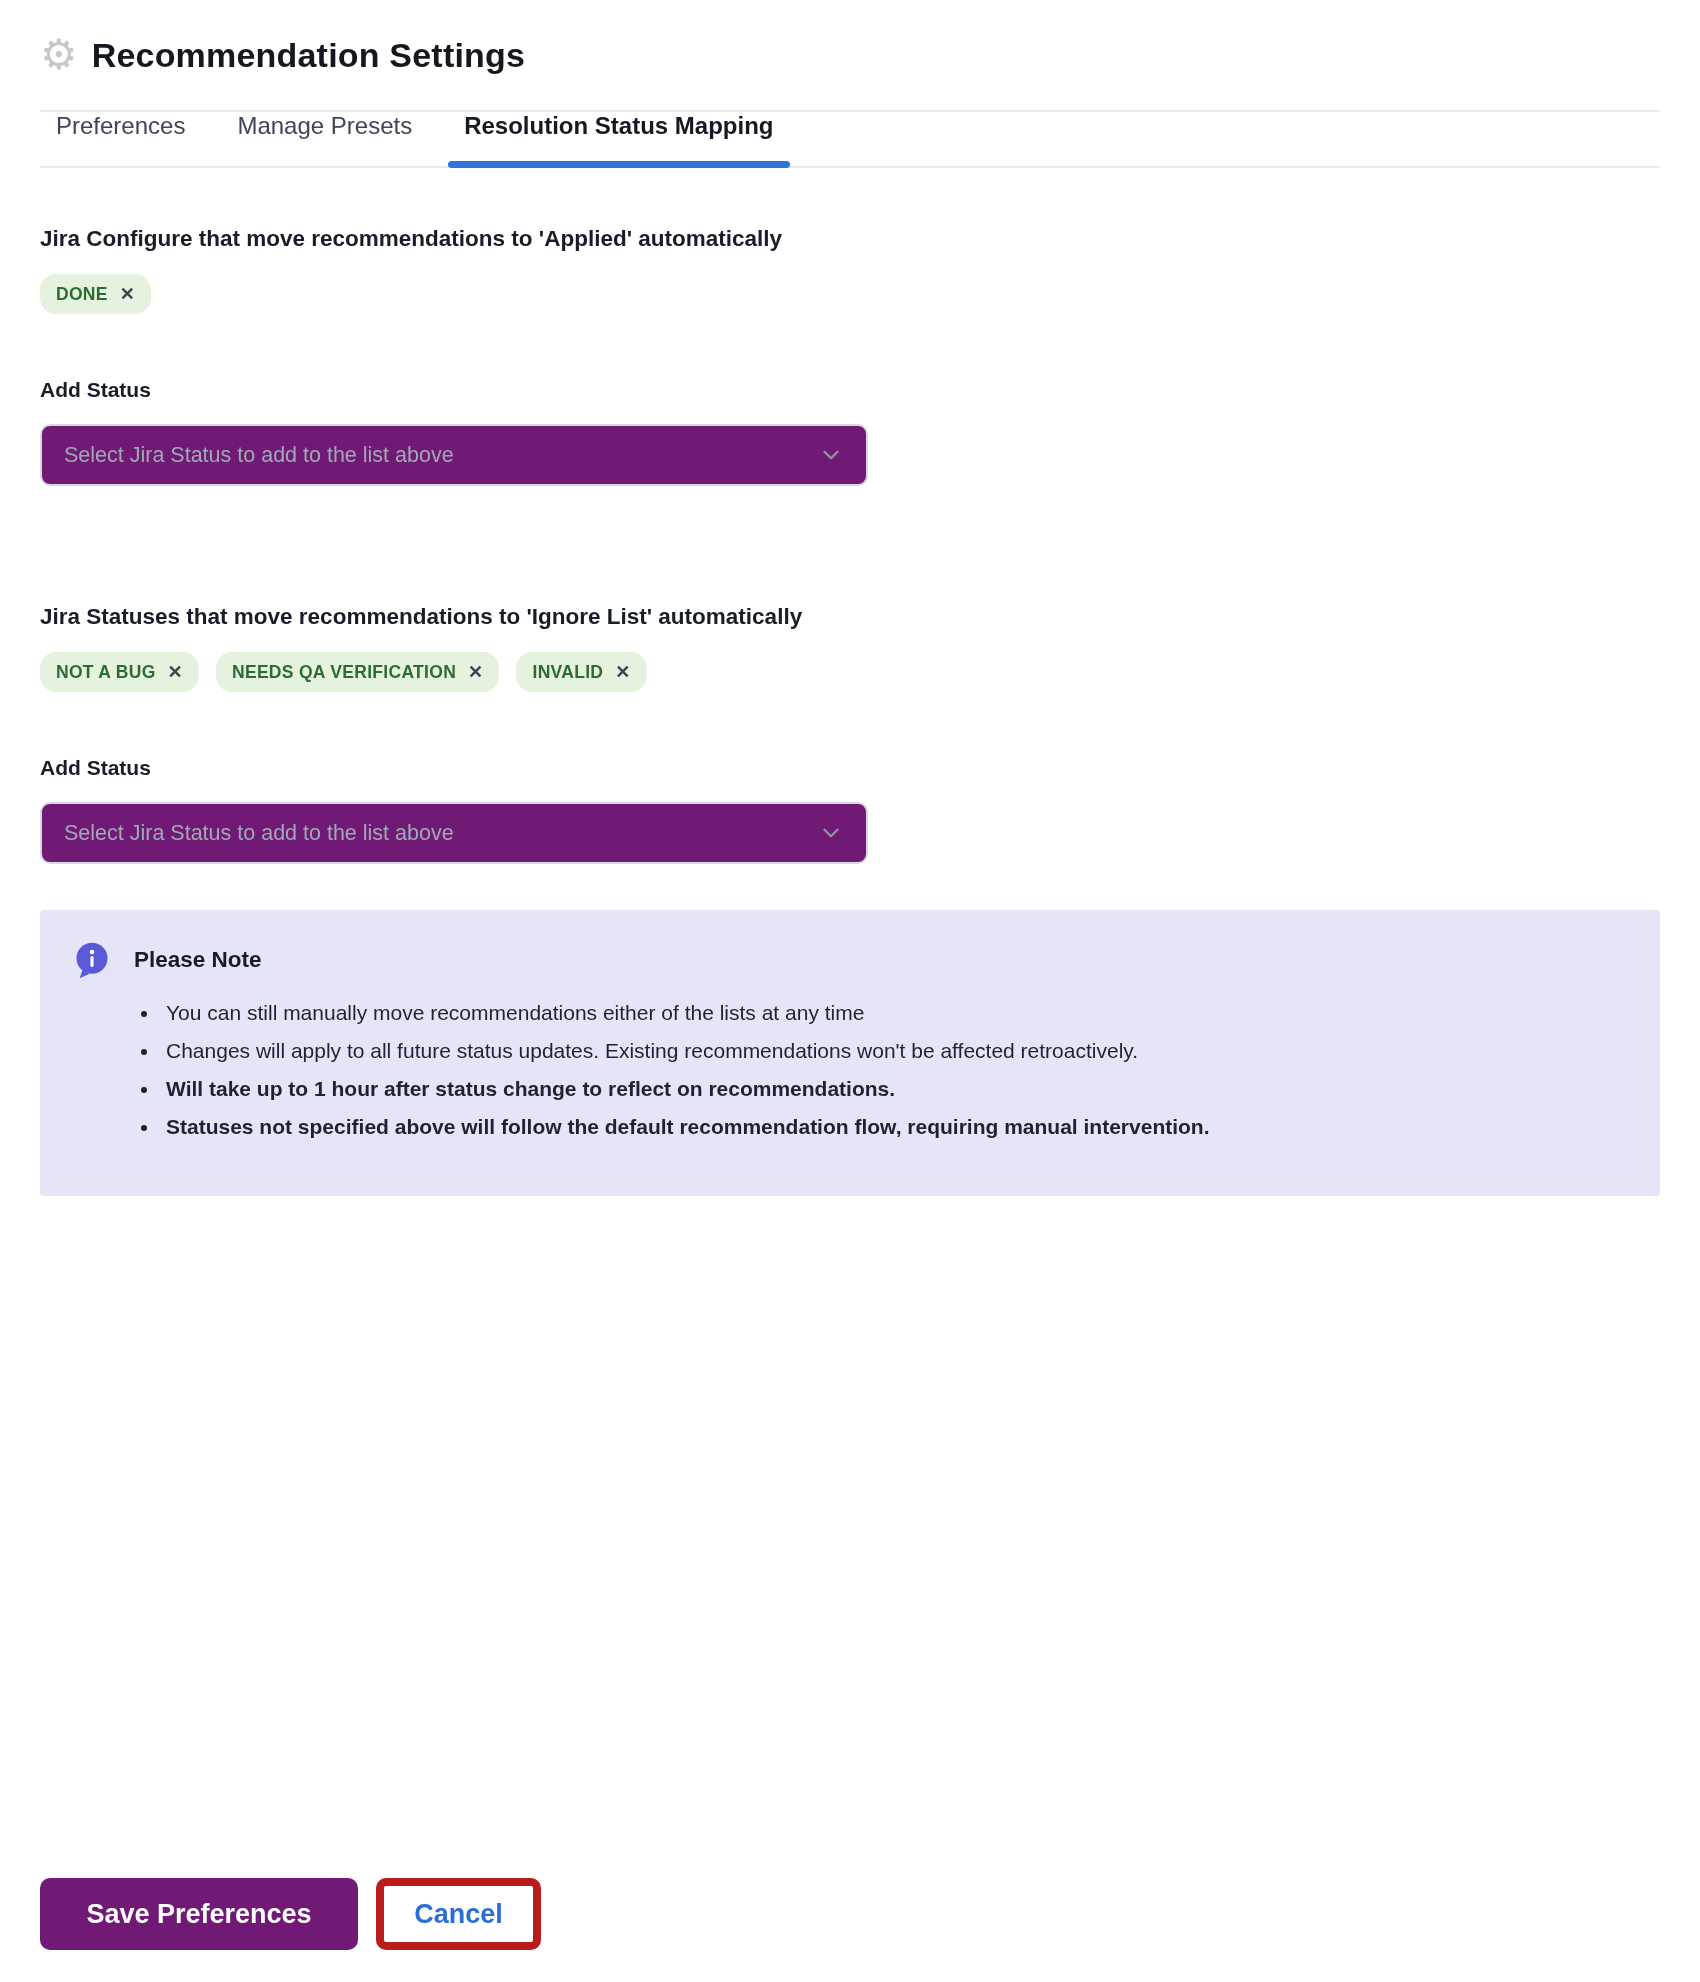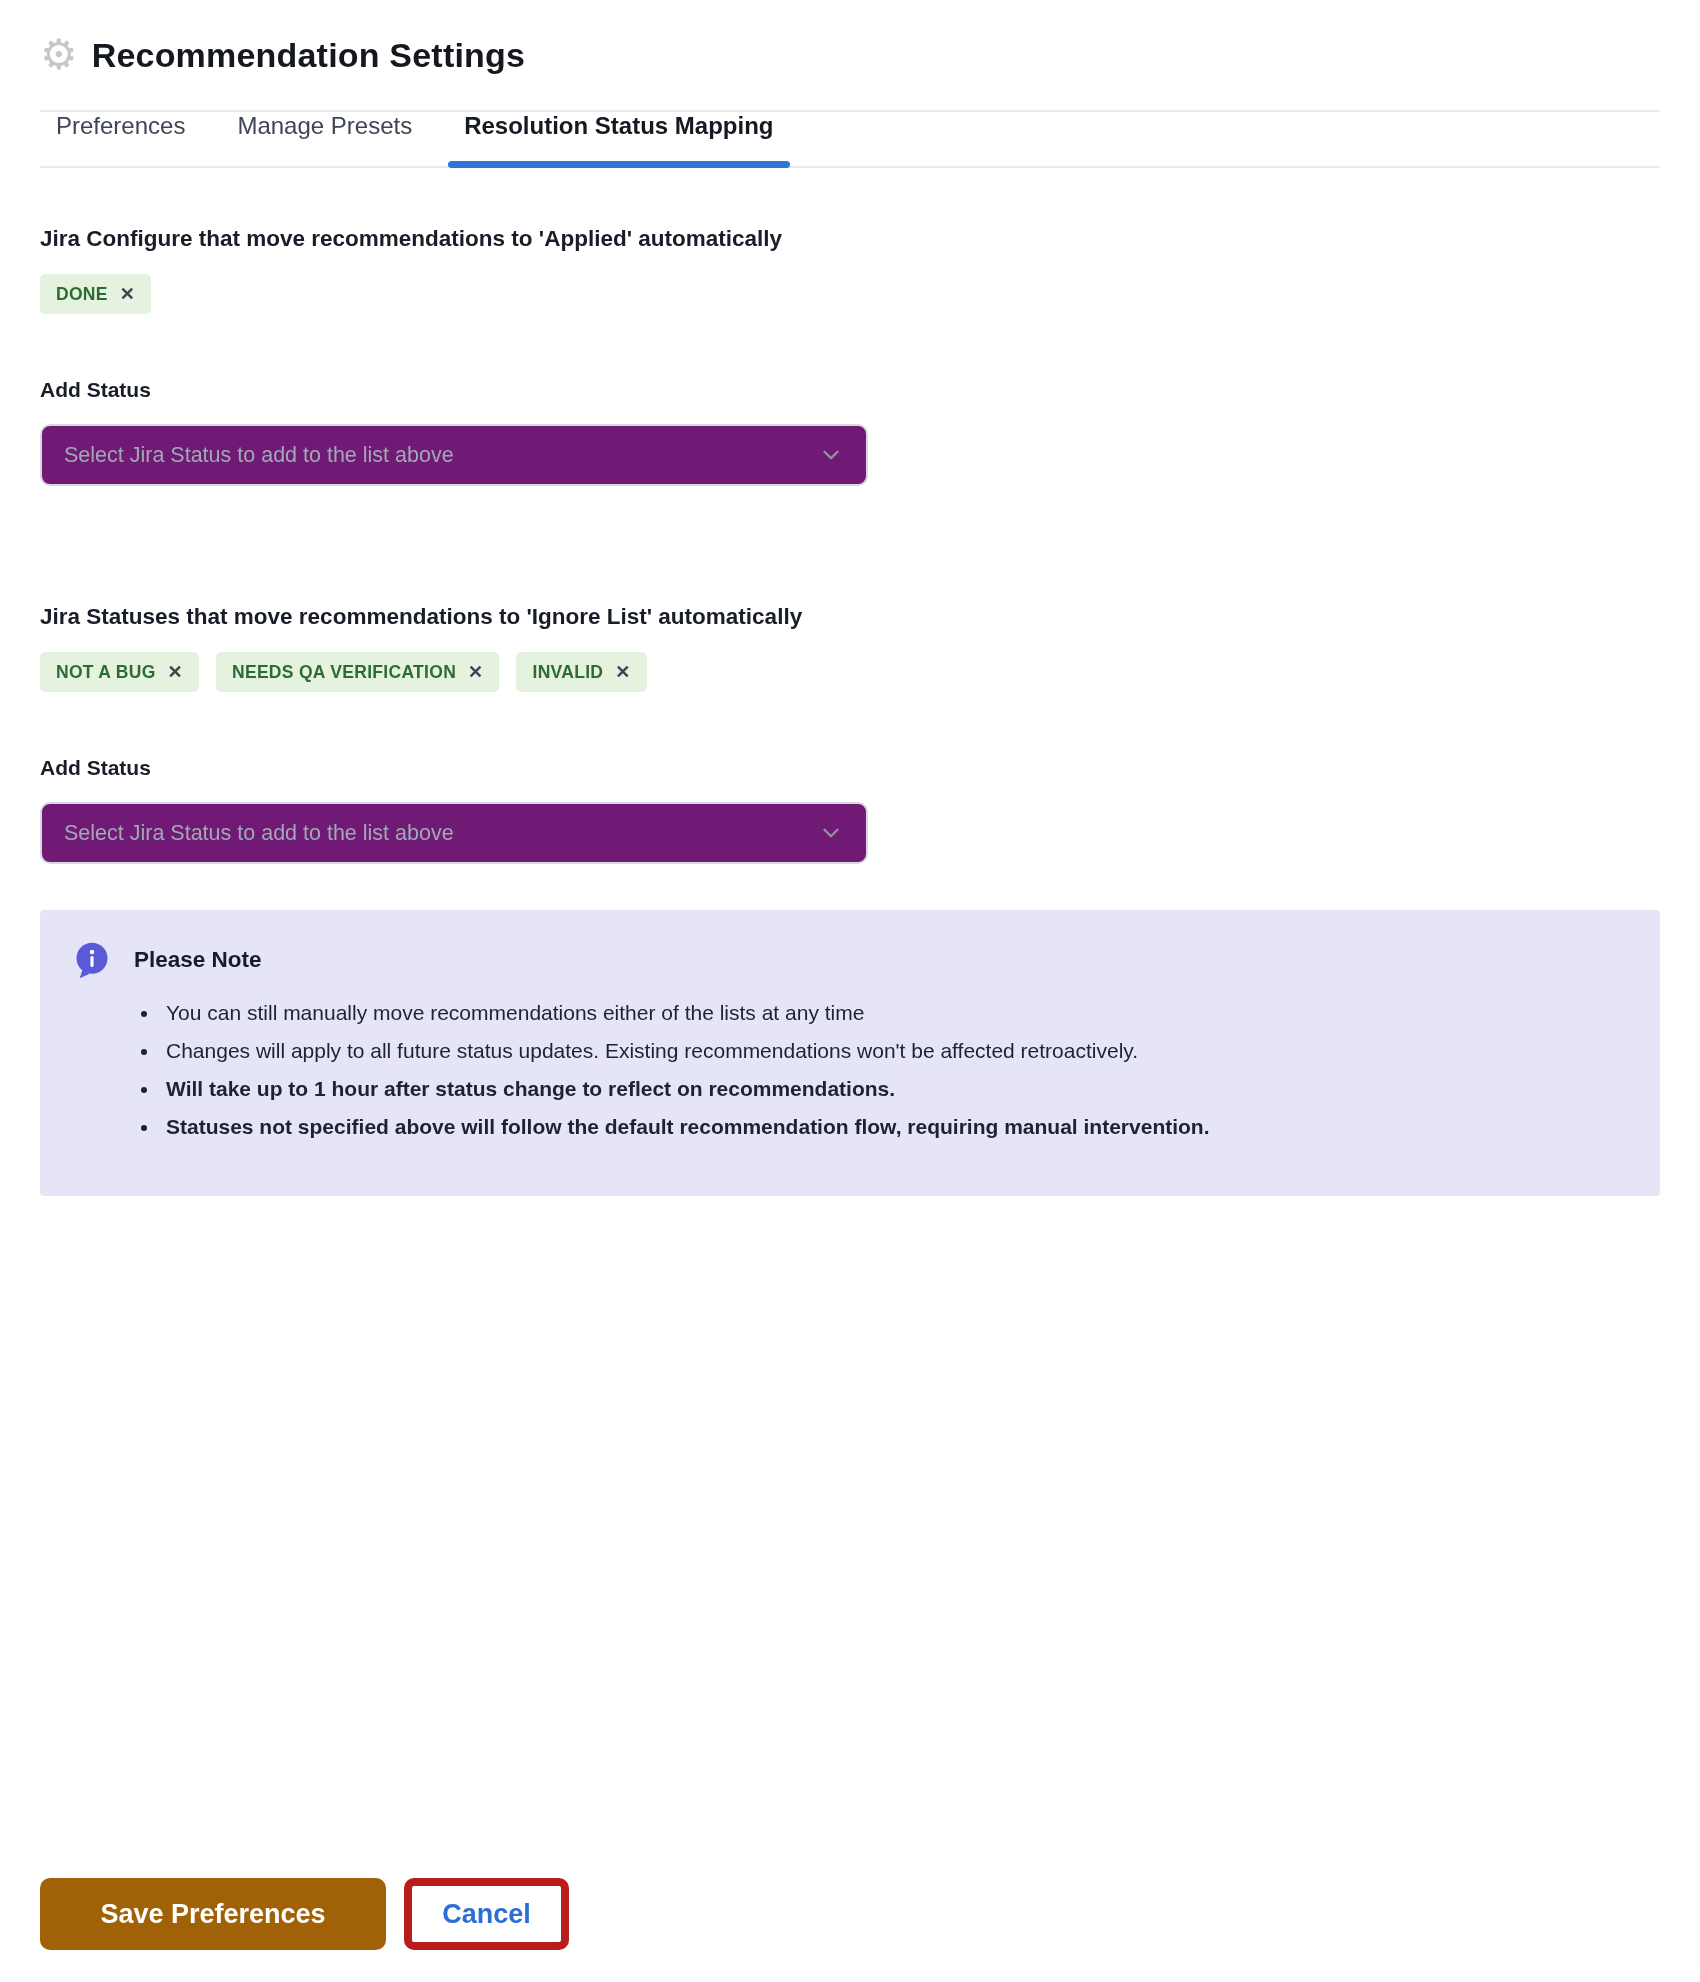--- a/index.html
+++ b/index.html
@@ -61,21 +61,21 @@
   
   .section-heading {
     margin: 58px 0 0 0;
     font-size: 22.5px; font-weight: 700; color: #181d27;
   }
   .section-heading.second { margin-top: 118px; }
   .chip-row { display: flex; gap: 17px; margin-top: 22px; }
   .chip {
     display: inline-flex; align-items: center; gap: 12px;
     background: #e4f2df;
-    border-radius: 5px;
+    border-radius: 16px;
     padding: 9px 16px;
     font-size: 17.5px; font-weight: 700; letter-spacing: 0.3px;
     color: #2e6b33;
   }
   .chip .x {
     color: #3e4453; font-size: 18px; font-weight: 700; cursor: pointer;
   }
   .add-label {
     margin: 64px 0 0 0;
     font-size: 21px; font-weight: 700; color: #181d27;
@@ -118,22 +118,22 @@
   }
   .btn {
     height: 72px;
     border-radius: 10px;
     font-family: "Liberation Sans", sans-serif;
     font-size: 27px; font-weight: 700;
     display: flex; align-items: center; justify-content: center;
     cursor: pointer;
   }
   .btn-primary {
-    width: 346px;
-    background: #a16207; color: #ffffff;
+    width: 318px;
+    background: #701a75; color: #ffffff;
     border: none;
   }
   .btn-secondary {
     width: 165px;
     background: #ffffff; color: #2b6fd6;
     border: 8px solid #b91c1c;
   }
 </style>
 </head>
 <body>

